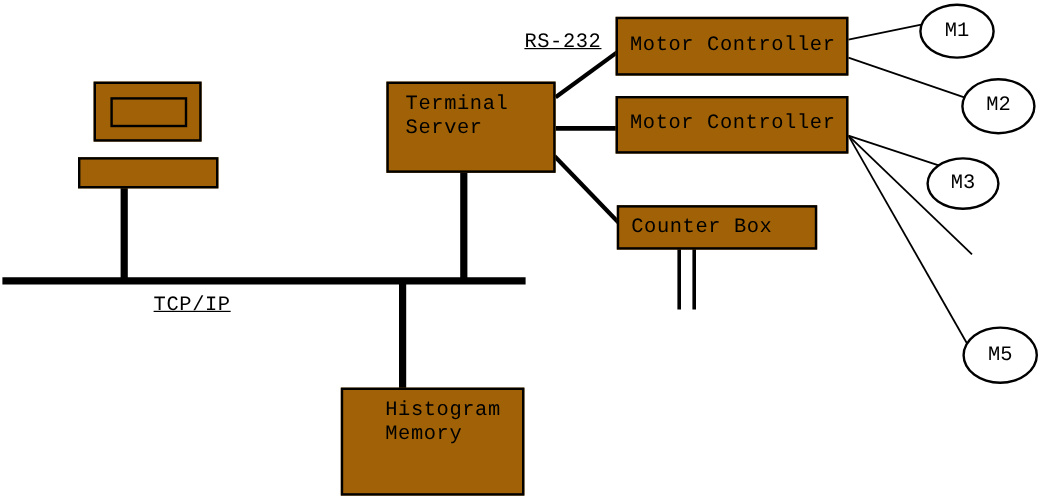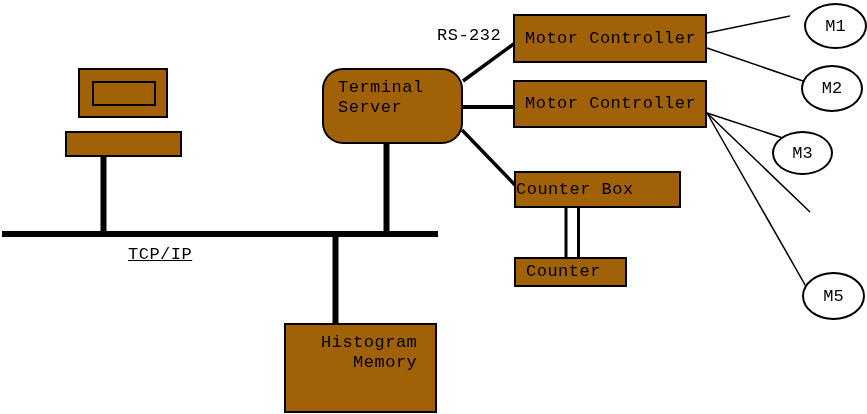--- a/index.html
+++ b/index.html
@@ -82,49 +82,46 @@
 
     <line x1="566" y1="206" x2="566" y2="258" stroke="#000" stroke-width="3"></line>
     <line x1="578.5" y1="206" x2="578.5" y2="258" stroke="#000" stroke-width="3"></line>
   </svg>
 
   <div class="box" style="left:78px; top:68px; width:90px; height:50px;"></div>
   <div class="box" style="left:92px; top:81px; width:64px; height:25px;"></div>
   <div class="box" style="left:65px; top:131px; width:117px; height:26px;"></div>
 
   <div class="floating-label" style="left:128px; top:245px;text-decoration:underline;">TCP/IP</div>
-  <div class="floating-label" style="left:437px; top:26px;">RS-232</div>
+  <div class="floating-label" style="left:437px; top:26px;text-decoration:underline;">RS-232</div>
 
-  <div class="box node top-aligned" style="left:322px; top:68px; width:141px; height:76px; padding:8px 0 0 14px;border-radius:21px;">
+  <div class="box node top-aligned" style="left:322px; top:68px; width:141px; height:76px; padding:8px 0 0 14px;">
     <span class="node-label">Terminal
 Server</span>
   </div>
 
   <div class="box node" style="left:513px; top:14px; width:194px; height:49px; padding-left:10px;">
     <span class="node-label">Motor Controller</span>
   </div>
 
   <div class="box node" style="left:513px; top:80px; width:194px; height:48px; padding-left:10px;">
     <span class="node-label">Motor Controller</span>
   </div>
 
-  <div class="box node" style="left:514px; top:171px; width:167px; height:37px; ">
+  <div class="box node" style="left:514px; top:171px; width:167px; height:37px; padding-left:10px;">
     <span class="node-label">Counter Box</span>
   </div>
 
-  <div class="box node" style="left:514px; top:257px; width:113px; height:30px; padding-left:10px;">
-    <span class="node-label">Counter</span>
-  </div>
 
-  <div class="box node top-aligned" style="left:284px; top:323px; width:153px; height:90px; padding:8px 0 0 35px;text-align:right;">
+  <div class="box node top-aligned" style="left:284px; top:323px; width:153px; height:90px; padding:8px 0 0 35px;">
     <span class="node-label">Histogram
 Memory</span>
   </div>
 
-  <div class="ellipse" style="left:804px; top:3px; width:63px; height:46px;">
+  <div class="ellipse" style="left:766px; top:3px; width:63px; height:46px;">
     <span>M1</span>
   </div>
   <div class="ellipse" style="left:801px; top:65px; width:62px; height:47px;">
     <span>M2</span>
   </div>
   <div class="ellipse" style="left:772px; top:131px; width:61px; height:44px;">
     <span>M3</span>
   </div>
   <div class="ellipse" style="left:802px; top:272px; width:63px; height:48px;">
     <span>M5</span>

